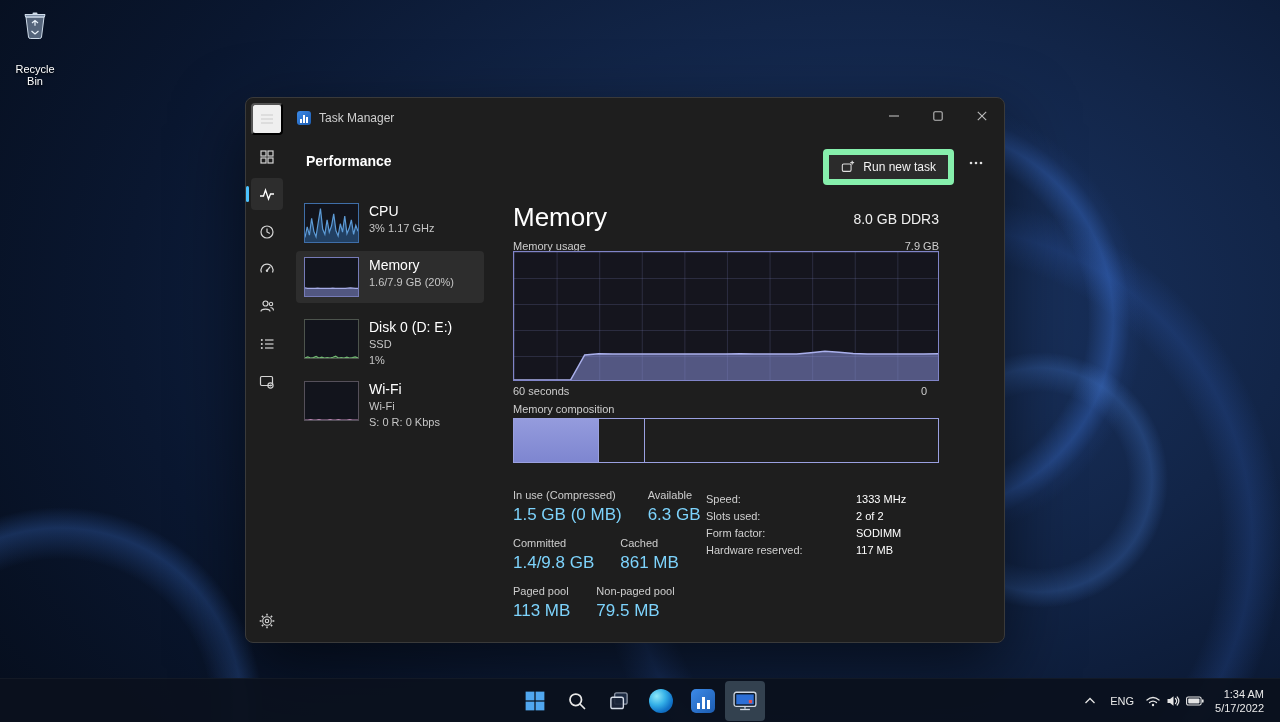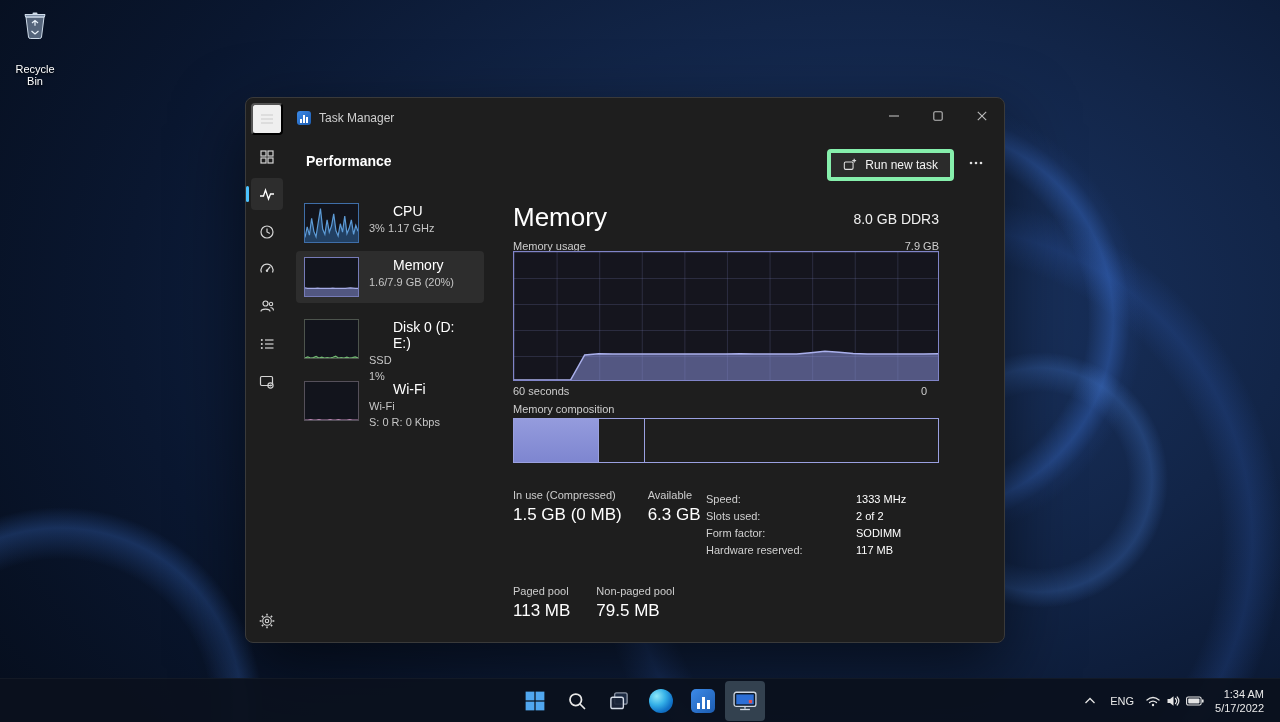--- a/index.html
+++ b/index.html
@@ -34,39 +34,39 @@
   .tb-appicon { position:absolute; left:51px; top:13px; width:14px; height:14px; border-radius:3px;
     background:linear-gradient(135deg,#3c8ae8,#1c5cb0); display:flex; align-items:flex-end; justify-content:center; gap:1px; padding:2px; }
   .tb-appicon i { display:block; width:2px; background:#fff; }
   .window-title { position:absolute; left:73px; top:0; height:40px; display:flex; align-items:center; font-size:12px; color:#cfcfcf; }
   .win-controls { position:absolute; right:0; top:0; display:flex; }
   .wc { width:44px; height:36px; display:flex; align-items:center; justify-content:center; background:none; border:none; }
   .wc svg { opacity:.85; }
 
   .page-title { position:absolute; left:60px; top:55px; font-size:14px; font-weight:bold; color:#fff; }
   .run-task { position:absolute; right:50px; top:51px; height:27px; padding:12px 12px; display:flex; align-items:center; gap:8px;
-    background:#2b2b2b; border:4px solid #86efac; border-radius:4px; color:#f2f2f2; font-size:12px; font-family:inherit; }
+    background:#2b2b2b; border:6px solid #86efac; border-radius:4px; color:#f2f2f2; font-size:12px; font-family:inherit; }
   .more-btn { position:absolute; right:14px; top:51px; width:28px; height:27px; display:flex; align-items:center; justify-content:center;
     background:none; border:none; border-radius:4px; }
 
   .rail { position:absolute; left:0; top:40px; bottom:0; width:42px; }
   .rail-item { position:absolute; left:5px; width:32px; height:32px; border-radius:4px; display:flex; align-items:center; justify-content:center; background:none; border:none; }
   .rail-item.selected { background:#2d2d2d; }
   .rail-accent { position:absolute; left:0; top:48px; width:3px; height:16px; border-radius:2px; background:#4cc2ff; }
 
   
   .perf-list { position:absolute; left:50px; top:99px; width:200px; }
   .perf-item { position:absolute; left:0; width:188px; display:flex; gap:10px; padding:6px 8px; border-radius:4px; }
   .perf-item.selected { background:#2d2d2d; }
   .mini { width:55px; height:40px; border:1px solid #4a4a52; background:#12141c; flex-shrink:0; }
   .mini.cpu  { border-color:#3f6ea8; }
   .mini.mem  { border-color:#767bb8; }
   .mini.disk { border-color:#4d544d; }
   .mini.wifi { border-color:#55505a; }
-  .pi-name { font-size:14px; color:#fff; line-height:16px;margin-left:24px; }
+  .pi-name { font-size:14px; color:#fff; line-height:16px; }
   .pi-sub  { font-size:11px; color:#c6c6c6; line-height:14px; margin-top:2px; }
 
   .areachart { width:100%; height:100%; display:block; }
   .areachart .line { fill:none; stroke-width:1.2; }
   .cpu  .fill { fill:rgba(56,118,184,.45); }  .cpu  .line { stroke:#5d9bd6; }
   .mem  .fill { fill:rgba(134,142,214,.55); } .mem  .line { stroke:#a6ace6; }
   .disk .fill { fill:rgba(96,160,96,.40); }   .disk .line { stroke:#74b874; }
   .wifi .fill { fill:rgba(170,110,160,.40); } .wifi .line { stroke:#b886b0; }
   .big  .fill { fill:rgba(134,142,214,.55); } .big  .line { stroke:#aab0ec; stroke-width:1.5; }
 
@@ -85,21 +85,21 @@
   .xaxis-row { position:absolute; left:0; right:12px; top:187px; display:flex; justify-content:space-between; font-size:11px; color:#cdcdcd; }
   .comp-label { position:absolute; left:0; top:205px; font-size:11px; color:#cdcdcd; }
   .comp-bar { position:absolute; left:0; top:220px; width:426px; height:45px; border:1px solid #9aa0e0; display:flex; }
   .comp-seg { height:100%; border-right:1px solid #9aa0e0; }
   .comp-seg:last-child { border-right:none; }
   .comp-seg.filled { background:linear-gradient(to bottom, #949bdd, #7e86d0); }
 
   .stat-row { position:absolute; left:0; display:flex; gap:26px; }
   .stat-row.r1 { top:291px; } .stat-row.r2 { top:339px; } .stat-row.r3 { top:387px; }
   .s-label { font-size:11px; color:#cdcdcd; }
-  .s-value { font-size:17px; color:#ffffff; margin-top:4px; }
+  .s-value { font-size:17px; color:#7dd3fc; margin-top:4px; }
 
   .mem-details { position:absolute; left:193px; top:293px; font-size:11px; }
   .md-row { display:flex; line-height:17px;gap:37px; }
   .md-label { width:113px; color:#d0d0d0; }
   .md-value { color:#fff; }
 
   
   .taskbar { position:absolute; left:0; right:0; bottom:0; height:44px; background:rgba(11,17,29,.95); border-top:1px solid rgba(255,255,255,.04); }
   .tb-center { position:absolute; left:50%; top:2px; transform:translateX(-50%); display:flex; gap:2px; }
   .tb-btn { width:40px; height:40px; border-radius:4px; display:flex; align-items:center; justify-content:center; background:none; border:none; }
@@ -366,20 +366,30 @@
     <div class="stat-row r1">
       <div class="stat">
         <div class="s-label">In use (Compressed)</div>
         <div class="s-value">1.5 GB (0 MB)</div>
       </div>
       <div class="stat">
         <div class="s-label">Available</div>
         <div class="s-value">6.3 GB</div>
       </div>
     </div>
+    <div class="stat-row r2">
+      <div class="stat">
+        <div class="s-label">Committed</div>
+        <div class="s-value">1.4/9.8 GB</div>
+      </div>
+      <div class="stat">
+        <div class="s-label">Cached</div>
+        <div class="s-value">861 MB</div>
+      </div>
+    </div>
     <div class="stat-row r3">
       <div class="stat">
         <div class="s-label">Paged pool</div>
         <div class="s-value">113 MB</div>
       </div>
       <div class="stat">
         <div class="s-label">Non-paged pool</div>
         <div class="s-value">79.5 MB</div>
       </div>
     </div>

